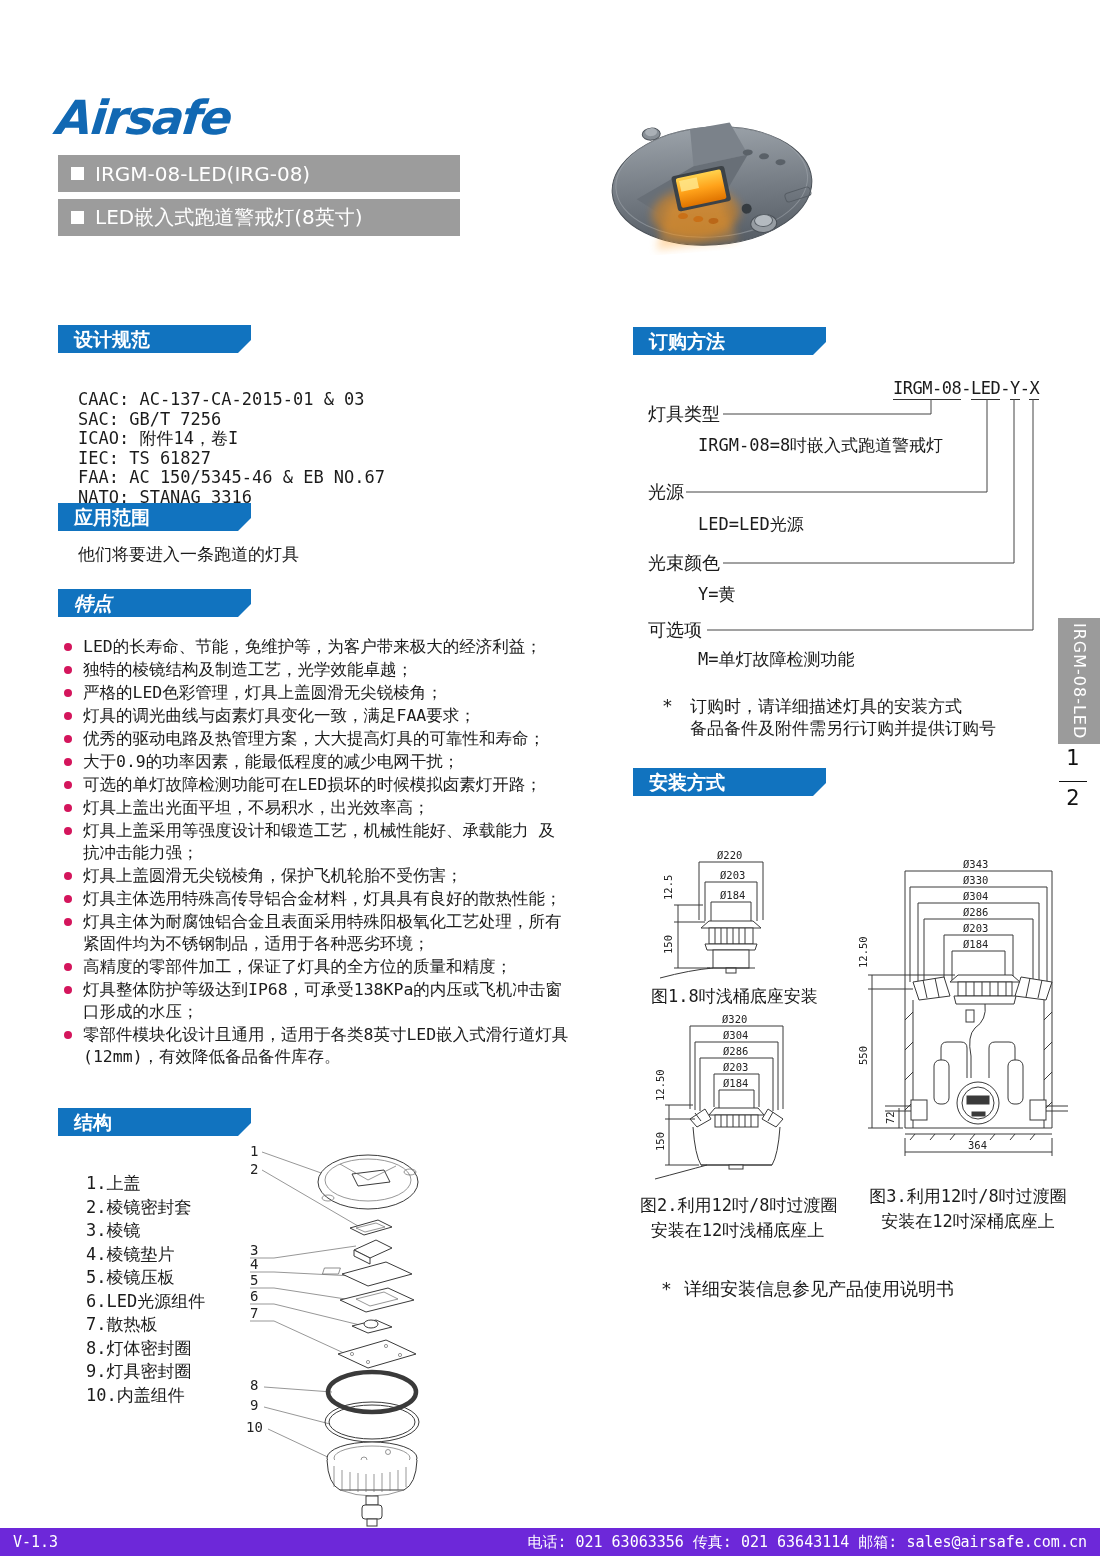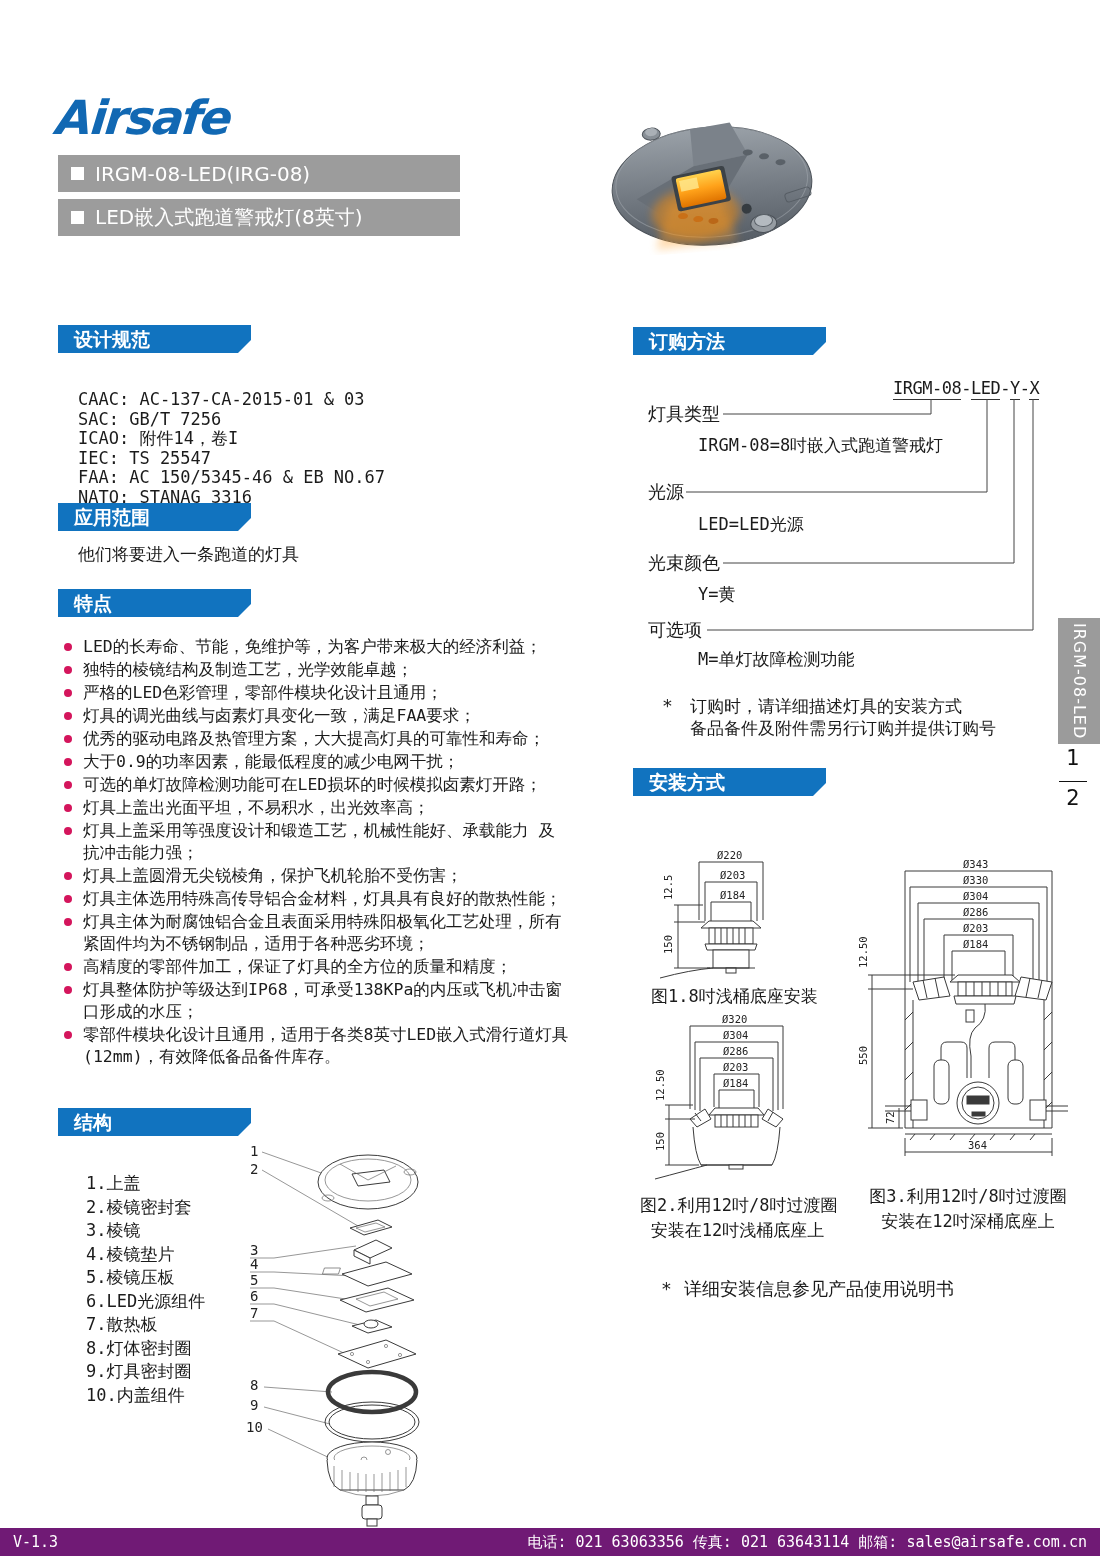--- a/index.html
+++ b/index.html
@@ -39,21 +39,21 @@
   .figcap{font-size:17px;white-space:nowrap;text-align:right;}
   .figcap2{font-size:17px;line-height:25px;text-align:center;white-space:nowrap;}
   
   .side-tab{left:1058px;top:618px;width:42px;height:126px;background:#9B9B9B;color:#fff;
         display:flex;align-items:center;justify-content:center;
         writing-mode:vertical-rl;font-size:16px;letter-spacing:1px;
         font-family:"DejaVu Sans","Liberation Sans",sans-serif;}
   .pagefrac{font-size:21px;font-family:"DejaVu Sans","Liberation Sans",sans-serif;color:#111;text-align:center;width:28px;}
   .fracline{width:28px;border-top:1.5px solid #111;}
   
-  .footer{left:0;top:1528px;width:1100px;height:28px;background:#701a75;color:#fff;
+  .footer{left:0;top:1528px;width:1100px;height:28px;background:#6d28d9;color:#fff;
         display:flex;align-items:center;justify-content:space-between;box-sizing:border-box;
         padding:0 13px;font-size:15px;}
   
   svg text.dim{font-family:"DejaVu Sans Mono","Liberation Mono",monospace;font-size:10.5px;fill:#222;}
   svg .ln{stroke:#3a3a3a;stroke-width:1;fill:none;}
   svg .thin{stroke:#6a6a6a;stroke-width:0.7;fill:none;}
   svg .fillw{fill:#fff;stroke:#3a3a3a;stroke-width:1;}
 </style>
 </head>
 <body>
@@ -122,39 +122,39 @@
     </g>
   </svg>
 
   <div class="abs sec-hdr" style="left:58px;top:325px;">
     <span>设计规范</span>
   </div>
   <div class="abs speclist" style="left:78px;top:390px;">
     <div>CAAC: AC-137-CA-2015-01 &amp; 03</div>
     <div>SAC: GB/T 7256</div>
     <div>ICAO: 附件14，卷I</div>
-    <div>IEC: TS 25547</div>
+    <div>IEC: TS 61827</div>
     <div>FAA: AC 150/5345-46 &amp; EB NO.67</div>
     <div>NATO: STANAG 3316</div>
   </div>
 
   <div class="abs sec-hdr" style="left:58px;top:503px;">
     <span>应用范围</span>
   </div>
   <div class="abs applines" style="left:78px;top:543px;">
     <div>他们将要进入一条跑道的灯具</div>
   </div>
 
-  <div class="abs sec-hdr" style="left:58px;top:589px;">
+  <div class="abs sec-hdr" style="left:58px;top:589px;font-style:italic;">
     <span>特点</span>
   </div>
   <ul class="abs featlist" style="left:64px;top:636px;">
     <li>LED的长寿命、节能，免维护等，为客户带来极大的经济利益；</li>
     <li>独特的棱镜结构及制造工艺，光学效能卓越；</li>
-    <li>严格的LED色彩管理，零部件模块化设计且通用；</li>
+    <li>严格的LED色彩管理，灯具上盖圆滑无尖锐棱角；</li>
     <li>灯具的调光曲线与卤素灯具变化一致，满足FAA要求；</li>
     <li>优秀的驱动电路及热管理方案，大大提高灯具的可靠性和寿命；</li>
     <li>大于0.9的功率因素，能最低程度的减少电网干扰；</li>
     <li>可选的单灯故障检测功能可在LED损坏的时候模拟卤素灯开路；</li>
     <li>灯具上盖出光面平坦，不易积水，出光效率高；</li>
     <li>灯具上盖采用等强度设计和锻造工艺，机械性能好、承载能力 及抗冲击能力强；</li>
     <li>灯具上盖圆滑无尖锐棱角，保护飞机轮胎不受伤害；</li>
     <li>灯具主体选用特殊高传导铝合金材料，灯具具有良好的散热性能；</li>
     <li>灯具主体为耐腐蚀铝合金且表面采用特殊阳极氧化工艺处理，所有紧固件均为不锈钢制品，适用于各种恶劣环境；</li>
     <li>高精度的零部件加工，保证了灯具的全方位的质量和精度；</li>

